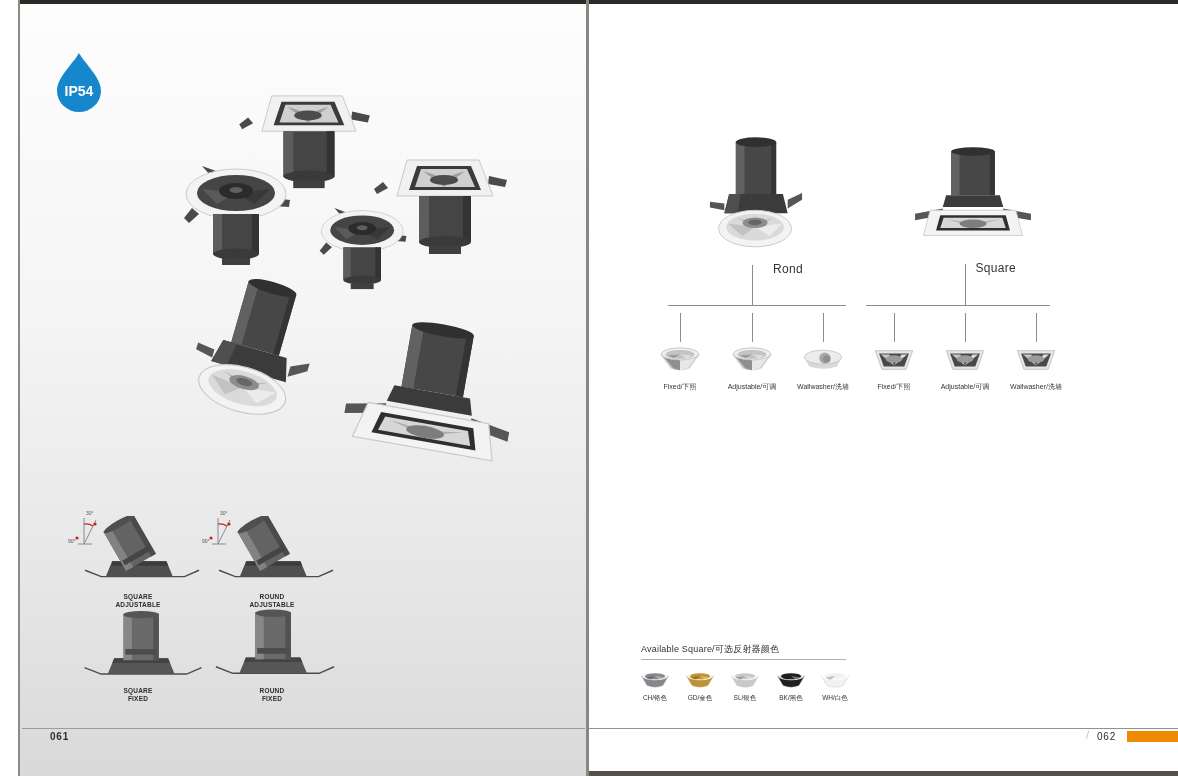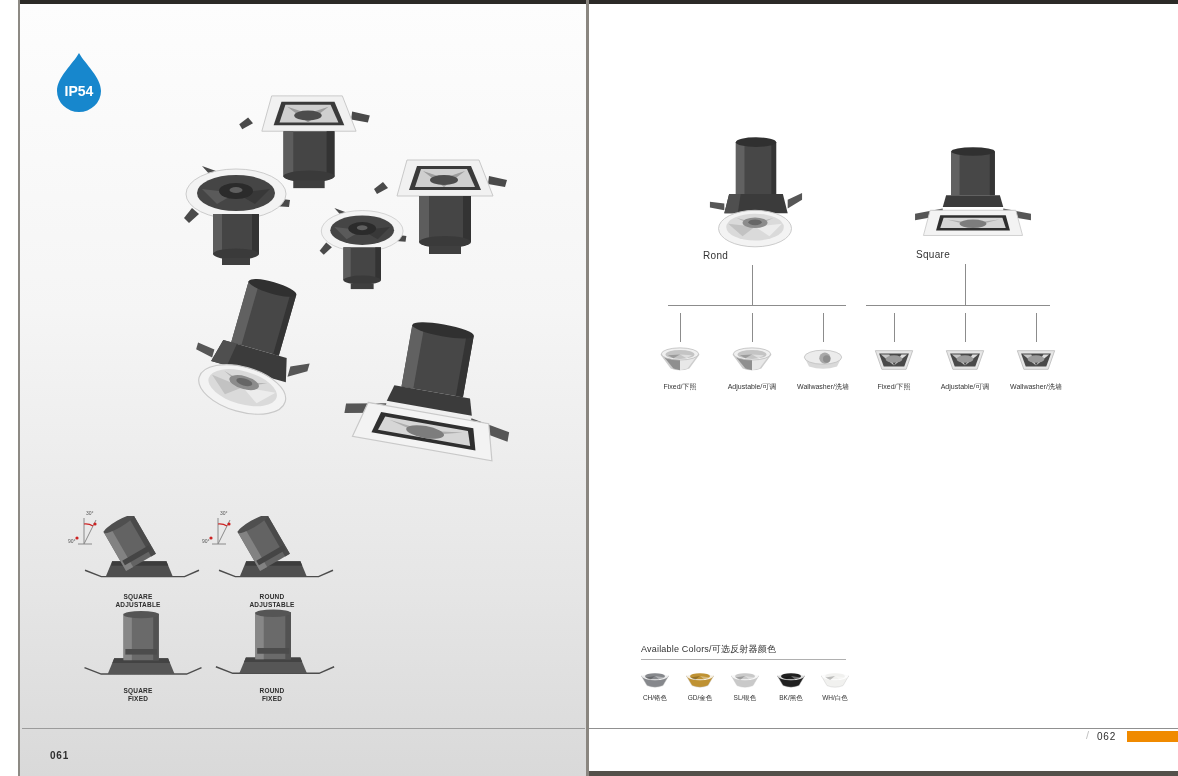--- a/index.html
+++ b/index.html
@@ -11,21 +11,21 @@
   .top-bar   { left:18px; top:0; width:1160px; height:4px; background:#2c2a27; }
   .left-edge { left:18px; top:0; width:2px; height:776px; background:#8d8a84; }
   .page-left { left:20px; top:4px; width:566px; height:772px;
                background:linear-gradient(180deg,#fdfdfd 0%,#f5f5f5 40%,#e6e6e6 75%,#d9d9d9 100%); }
   .divider   { left:586px; top:0; width:3px; height:776px; background:#8a8680; }
   .page-right{ left:589px; top:4px; width:589px; height:767px; background:#ffffff; }
   .right-bottom-bar { left:589px; top:771px; width:589px; height:5px; background:#54514b; }
 
   .badge-text { font-size:14px; font-weight:bold; fill:#ffffff; }
 
-  .family-label { font-size:10px; color:#333333; text-align:left; letter-spacing:.3px; }
+  .family-label { font-size:12px; color:#333333; text-align:right; letter-spacing:.3px;margin-top:12px; }
   .variant-label { font-size:7px; color:#333333; text-align:center; white-space:nowrap; }
   .tree-line { background:#8c8c8c; }
 
   .colors-title { font-size:9px; color:#333333; letter-spacing:.2px; }
   .colors-rule { height:1px; background:#b0b0b0; }
   .swatch-label { font-size:6.5px; color:#333333; text-align:center; white-space:nowrap; }
 
   .bottom-label { font-size:6.5px; font-weight:600; color:#2d2d2d; text-align:center;
                   line-height:8px; letter-spacing:.2px; }
   .angle-wrap { position:absolute; }
@@ -239,21 +239,21 @@
   </div>
   <svg class="abs" style="left:214px;top:608px" width="122" height="80">
       <use href="#sym-fixed"></use>
     </svg>
   <div class="abs bottom-label" style="left:228px;top:687px;width:88px">
     <div>ROUND</div>
     <div>FIXED</div>
   </div>
 
   <div class="abs footer-rule-left"></div>
-  <div class="abs page-num" style="left:50px;top:750px">061</div>
+  <div class="abs page-num" style="left:50px;top:731px">061</div>
 
   <svg class="abs" style="left:708px;top:134px" width="96" height="120">
       <use href="#sym-round-unit"></use>
     </svg>
   <svg class="abs" style="left:910px;top:146px" width="126" height="100">
       <use href="#sym-square-unit"></use>
     </svg>
 
   <div class="abs family-label" style="left:703px;top:250px;width:100px">Rond</div>
   <div class="abs family-label" style="left:916px;top:249px;width:100px">Square</div>
@@ -290,21 +290,21 @@
       <use href="#sym-cone-square"></use>
     </svg>
 
   <div class="abs variant-label" style="left:642px;top:382px;width:76px">Fixed/下照</div>
   <div class="abs variant-label" style="left:714px;top:382px;width:76px">Adjustable/可调</div>
   <div class="abs variant-label" style="left:785px;top:382px;width:76px">Wallwasher/洗墙</div>
   <div class="abs variant-label" style="left:856px;top:382px;width:76px">Fixed/下照</div>
   <div class="abs variant-label" style="left:927px;top:382px;width:76px">Adjustable/可调</div>
   <div class="abs variant-label" style="left:998px;top:382px;width:76px">Wallwasher/洗墙</div>
 
-  <div class="abs colors-title" style="left:641px;top:643px">Available Colors/可选反射器颜色</div>
+  <div class="abs colors-title" style="left:641px;top:643px">Available Square/可选反射器颜色</div>
   <div class="abs colors-rule" style="left:641px;top:659px;width:205px"></div>
 
   <svg class="abs" style="left: 639px; top: 670px; color: rgb(134, 136, 140);" width="32" height="20">
       <use href="#sym-swatch"></use>
     </svg>
   <svg class="abs" style="left: 684px; top: 670px; color: rgb(191, 146, 51);" width="32" height="20">
       <use href="#sym-swatch"></use>
     </svg>
   <svg class="abs" style="left: 729px; top: 670px; color: rgb(201, 201, 201);" width="32" height="20">
       <use href="#sym-swatch"></use>

